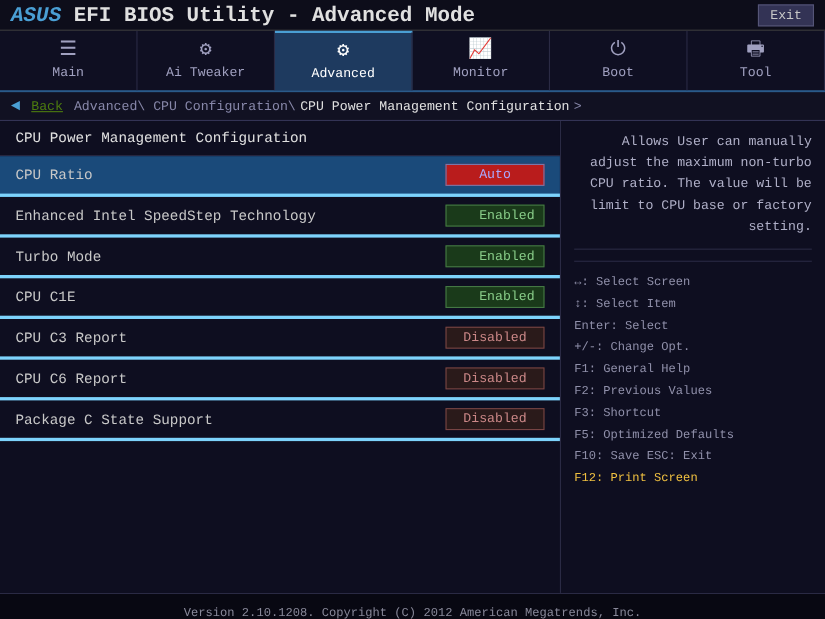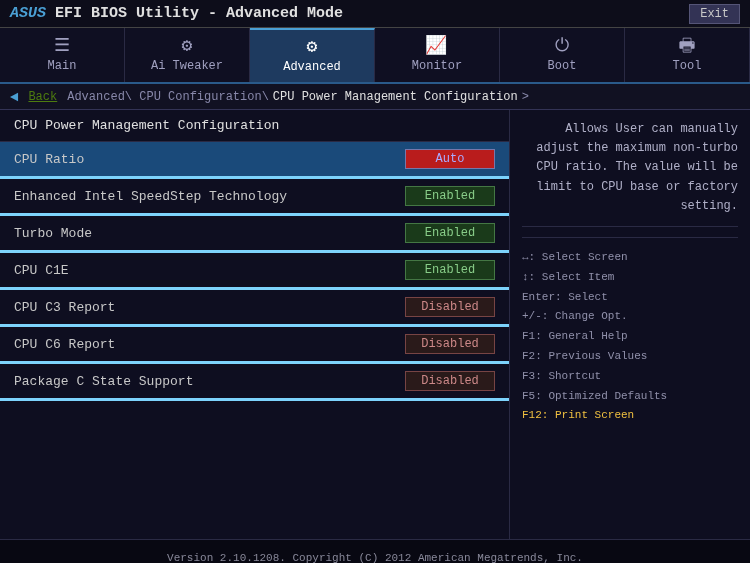--- a/index.html
+++ b/index.html
@@ -18,21 +18,21 @@
       background: #0d0d1a;
       display: flex;
       align-items: center;
       justify-content: space-between;
       padding: 4px 10px;
       border-bottom: 1px solid #444;
       height: 28px;
     }
     #header-title {
       color: #e0e0e0;
-      font-size: 15px;
+      font-size: 19px;
       font-weight: bold;
     }
     #header-title span.asus {
       color: #4a9fd4;
       font-style: italic;
     }
     #exit-btn {
       background: #333355;
       color: #c8c8c8;
       border: 1px solid #555577;
@@ -146,20 +146,21 @@
     }
     .config-value.auto {
       background: #b91c1c;
       color: #aaaaff;
       border-color: #7777aa;
     }
     .config-value.enabled {
       background: #1a3a1a;
       color: #88cc88;
       border-color: #447744;
+      text-align: right;
     }
     .config-value.disabled {
       background: #2a1a1a;
       color: #cc8888;
       border-color: #774444;
     }
 
     
     #right-panel {
       flex: 1;
@@ -290,20 +291,21 @@
     <div class="divider-line"></div>
     <div class="shortcuts" id="shortcuts-list">
         <div>↔: Select Screen</div>
         <div>↕: Select Item</div>
         <div>Enter: Select</div>
         <div>+/-: Change Opt.</div>
         <div>F1: General Help</div>
         <div>F2: Previous Values</div>
         <div>F3: Shortcut</div>
         <div>F5: Optimized Defaults</div>
+        <div>F10: Save  ESC: Exit</div>
         <div><span class="highlight">F12: Print Screen</span></div>
       </div>
   </div>
 </div>
 
 <div id="footer">
   <span>Version 2.10.1208. Copyright (C) 2012 American Megatrends, Inc.</span>
 </div>
 
 </body></html>

